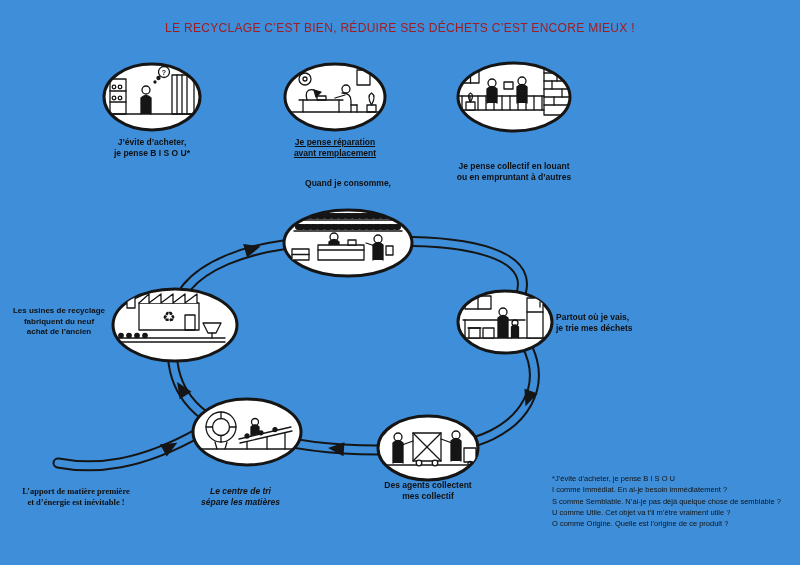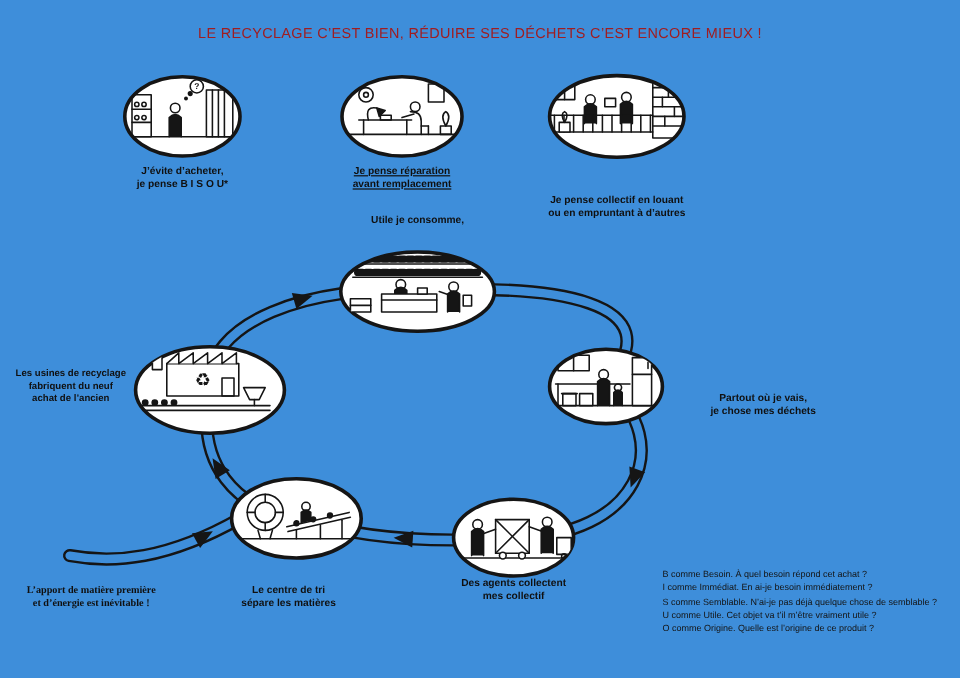--- a/index.html
+++ b/index.html
@@ -8,23 +8,23 @@
   .title { position:absolute; top:21px; left:0; width:100%; margin:0;
            text-align:center; font-size:12px; font-weight:400;
            letter-spacing:.3px; color:#A01D20; }
   .cap { position:absolute; text-align:center; font-weight:700;
          font-size:8.5px; line-height:1.32; color:#101010; }
   .cap .ln { display:block; }
   #cap-t1 { left:72px;  top:137px; width:160px; }
   #cap-t2 { left:255px; top:137px; width:160px;text-decoration:underline; }
   #cap-t3 { left:424px; top:137px; width:180px;margin-top:24px; }
   #lbl-consume { left:258px; top:178px; width:180px; }
-  #lbl-sort    { left:556px; top:326px; width:140px; text-align:center;margin-left:10px; }
+  #lbl-sort    { left:556px; top:312px; width:140px; text-align:left; }
   #lbl-collect { left:348px; top:480px; width:160px; }
-  #lbl-tri     { left:158px; top:486px; width:165px; }
+  #lbl-tri     { left:158px; top:486px; width:165px;font-style:italic; }
   #lbl-factory { left:6px;   top:306px; width:106px; font-size:8px; }
   #lbl-input   { left:2px;   top:486px; width:148px;font-family:Liberation Serif, serif; }
   .footnote { position:absolute; left:552px; top:473px; color:#141414;
               font-size:7.5px; line-height:11.3px; font-weight:400; }
   .footnote div { white-space:nowrap; }
   .diagram { position:absolute; left:0; top:0; }
   .panel { fill:#ffffff; stroke:#151515; stroke-width:3; }
   .ink { stroke:#151515; stroke-width:1.3; fill:none;
          stroke-linecap:round; stroke-linejoin:round; }
   .tiny { font-family:"Liberation Sans",sans-serif; font-size:7px;
@@ -283,45 +283,45 @@
   <div class="cap" id="cap-t2">
     <span class="ln">Je pense réparation</span>
     <span class="ln">avant remplacement</span>
   </div>
   <div class="cap" id="cap-t3">
     <span class="ln">Je pense collectif en louant</span>
     <span class="ln">ou en empruntant à d’autres</span>
   </div>
 
   <div class="cap" id="lbl-consume">
-    <span class="ln">Utile je consomme,</span>
+    <span class="ln">Quand je consomme,</span>
   </div>
   <div class="cap" id="lbl-sort">
     <span class="ln">Partout où je vais,</span>
-    <span class="ln">je chose mes déchets</span>
+    <span class="ln">je trie mes déchets</span>
   </div>
   <div class="cap" id="lbl-collect">
     <span class="ln">Des agents collectent</span>
     <span class="ln">mes collectif</span>
   </div>
   <div class="cap" id="lbl-tri">
     <span class="ln">Le centre de tri</span>
     <span class="ln">sépare les matières</span>
   </div>
   <div class="cap" id="lbl-factory">
     <span class="ln">Les usines de recyclage</span>
     <span class="ln">fabriquent du neuf</span>
     <span class="ln">achat de l’ancien</span>
   </div>
   <div class="cap" id="lbl-input">
     <span class="ln">L’apport de matière première</span>
     <span class="ln">et d’énergie est inévitable !</span>
   </div>
 
   <div class="footnote">
-    <div>B comme Besoin. À quel besoin répond cet achat ?</div>
+    <div>*J’évite d’acheter, je pense B I S O U</div>
     <div>I comme Immédiat. En ai-je besoin immédiatement ?</div>
     <div>S comme Semblable. N’ai-je pas déjà quelque chose de semblable ?</div>
     <div>U comme Utile. Cet objet va t’il m’être vraiment utile ?</div>
     <div>O comme Origine. Quelle est l’origine de ce produit ?</div>
   </div>
 
 </div>
 
 </body></html>

